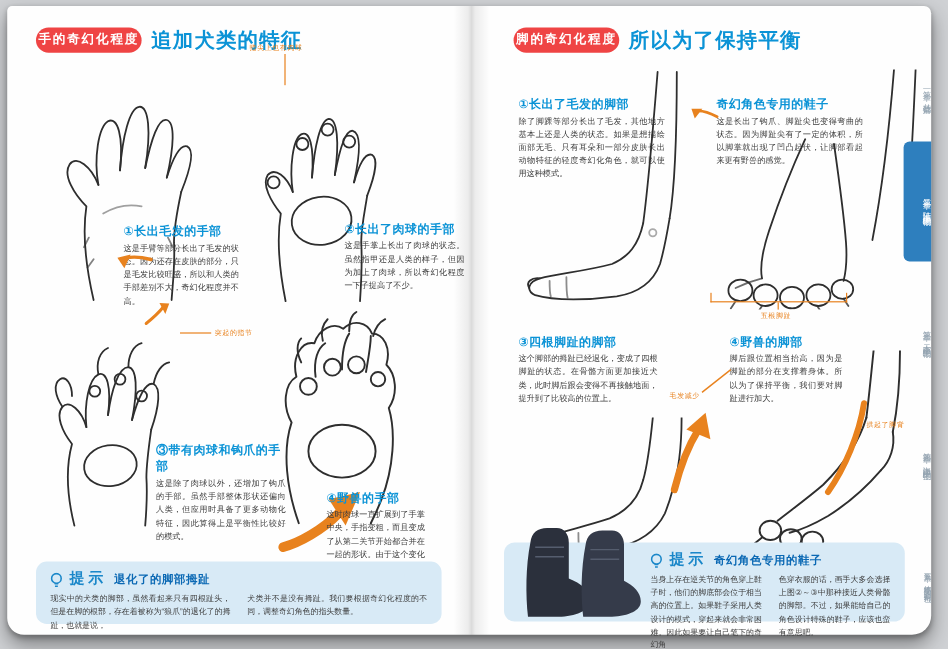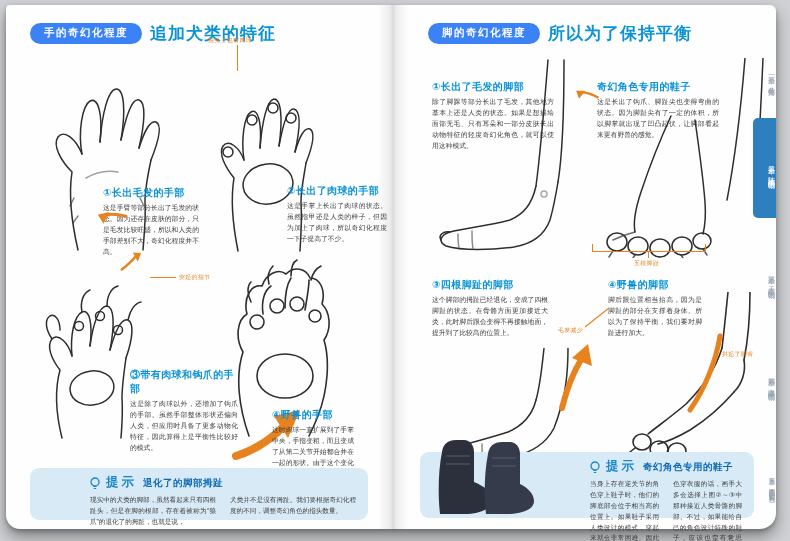--- a/index.html
+++ b/index.html
@@ -15,28 +15,28 @@
     box-shadow:0 8px 16px rgba(0,0,0,.38),0 2px 4px rgba(0,0,0,.25);
   }
   .gutter{
     position:absolute;left:378px;top:5px;width:30px;height:524px;
     background:linear-gradient(90deg,rgba(0,0,0,0) 0%,rgba(0,0,0,.07) 40%,rgba(0,0,0,.14) 50%,rgba(0,0,0,.07) 60%,rgba(0,0,0,0) 100%);
     pointer-events:none;
   }
   .abs{position:absolute;}
   .hdr{display:flex;align-items:center;gap:8px;white-space:nowrap;}
   .badge{
-    background:#3b82f6;color:#fff;font-weight:bold;font-size:10.5px;
-    padding:3px 14px 4px;border-radius:11px;letter-spacing:1.5px;
+    background:#ef4444;color:#fff;font-weight:bold;font-size:10.5px;
+    padding:3px 2px 4px;border-radius:11px;letter-spacing:1.5px;
   }
   .hdr-title{color:#0b93d6;font-weight:bold;font-size:17px;letter-spacing:1px;}
   .sec h4{margin:0 0 3px;color:#0b93d6;font-size:10px;font-weight:bold;letter-spacing:.4px;}
   .sec p{margin:0;font-size:6.8px;line-height:1.6;color:#3d3d3d;text-align:justify;}
   .tipbox{
-    background:#d8eaf6;border-radius:9px;box-sizing:border-box;padding-left:48px;
+    background:#d8eaf6;border-radius:9px;box-sizing:border-box;
   }
   .tip-head{display:flex;align-items:flex-end;gap:6px;padding:6px 12px 1px;}
   .tip-word{color:#1a87c9;font-size:12.5px;letter-spacing:3px;font-weight:bold;}
   .tip-title{color:#0b69b4;font-weight:bold;font-size:9.5px;padding-bottom:1px;letter-spacing:.5px;}
   .tip-cols{display:flex;gap:14px;padding:3px 12px 6px;}
   .tip-cols p{margin:0;font-size:6.6px;line-height:1.65;color:#3d3d3d;text-align:justify;flex:1;}
   .note{color:#e8821e;font-size:5.8px;letter-spacing:.5px;white-space:nowrap;}
   .pagenum{color:#8b8b8b;font-size:7.5px;margin-top:26px;}
   .tab{
     position:absolute;left:752px;width:24px;

